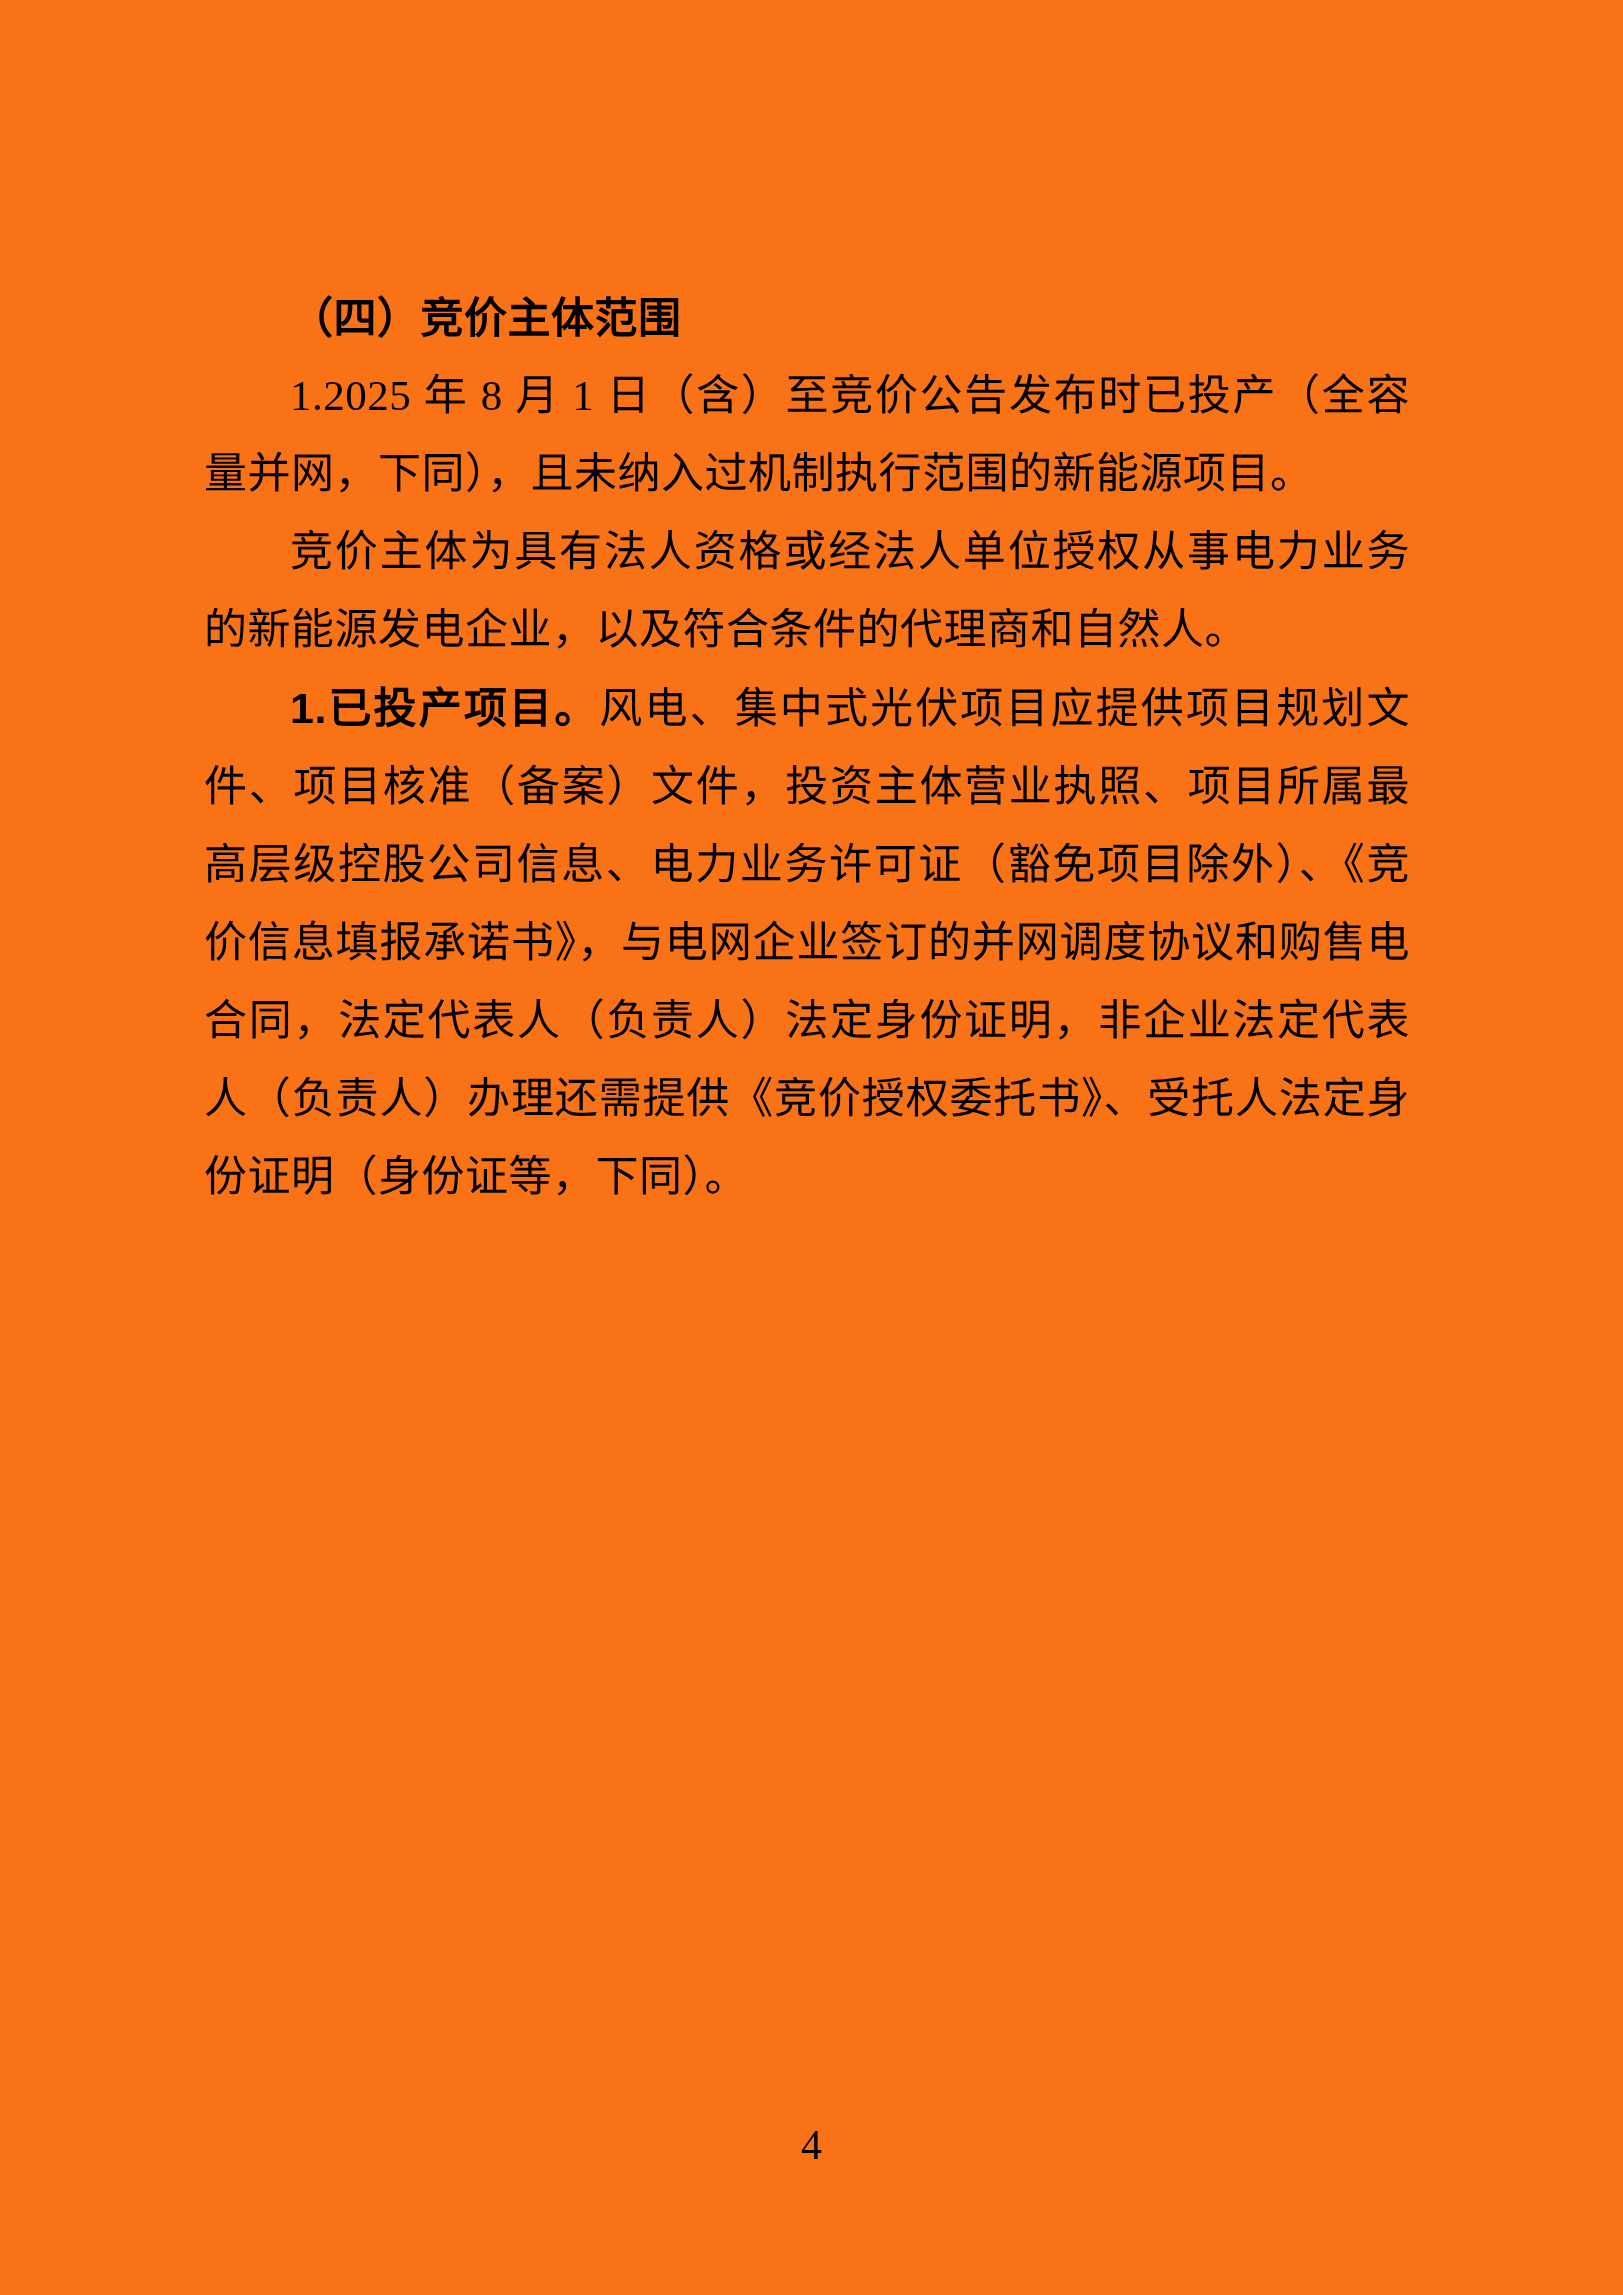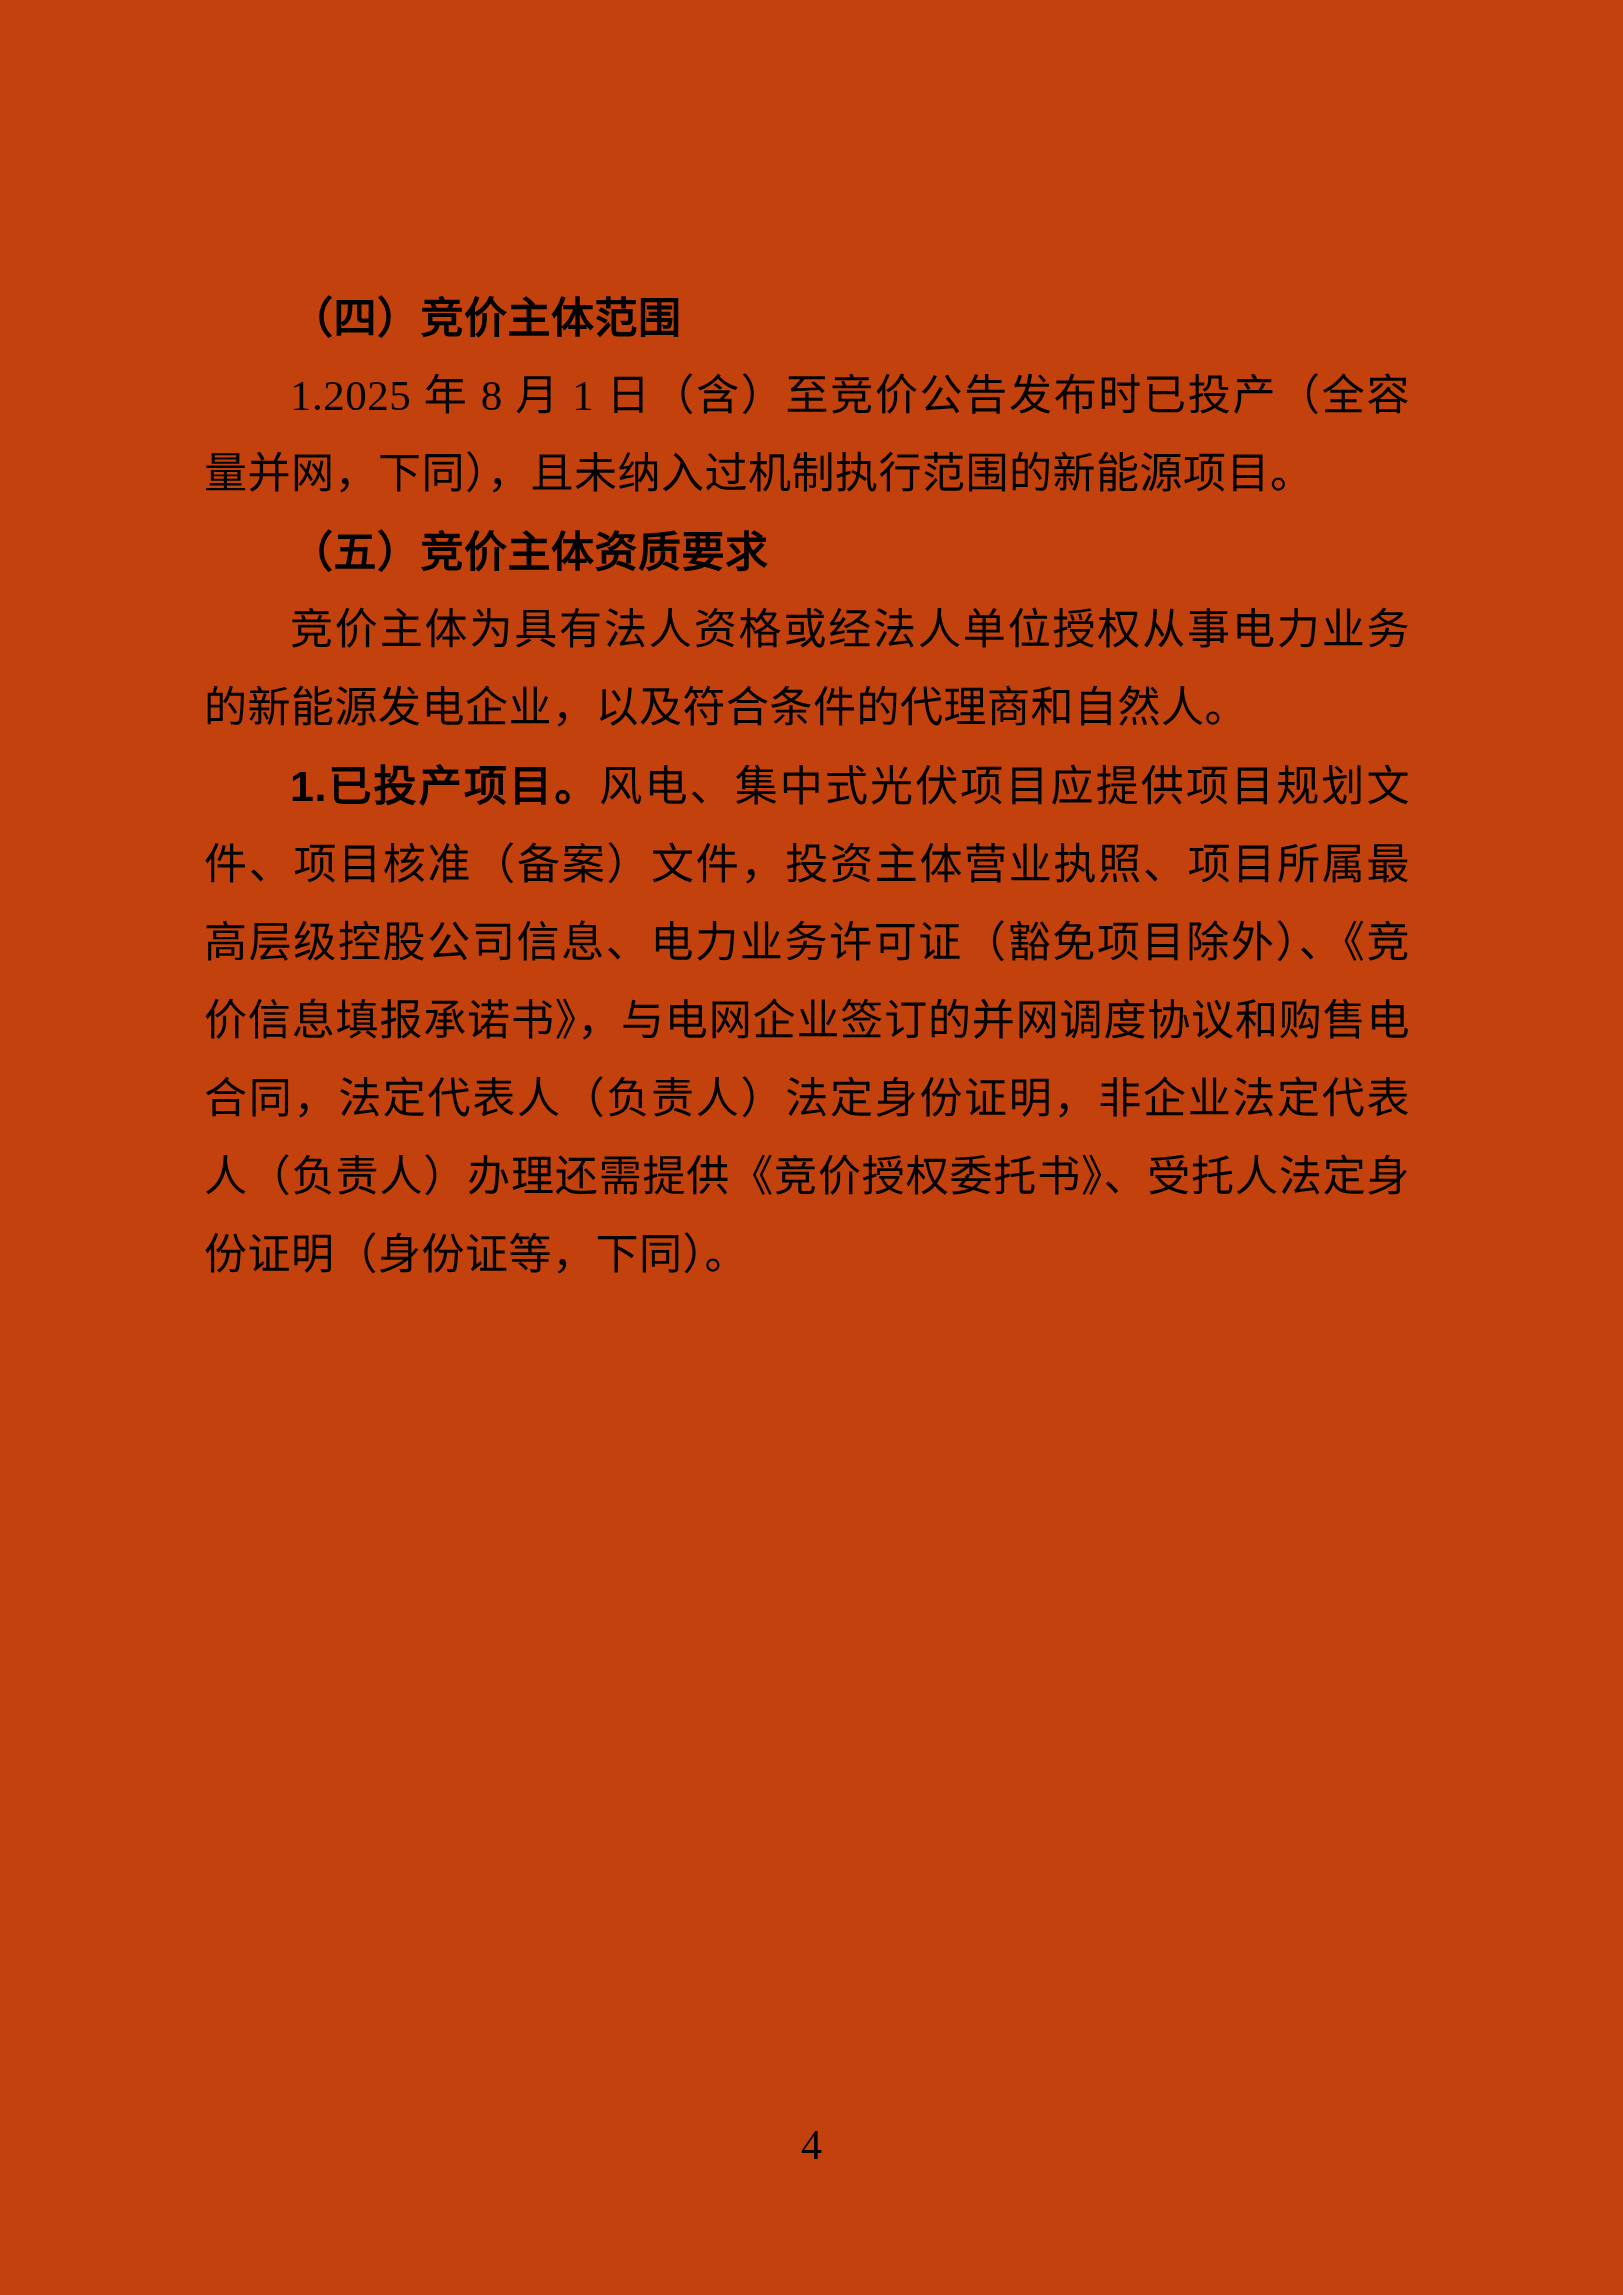--- a/index.html
+++ b/index.html
@@ -10,21 +10,21 @@
   body {
     width: 1623px;
     height: 2295px;
     position: relative;
     font-family: "Liberation Serif", "DejaVu Serif", serif;
     color: #000000;
   }
   .page {
     position: absolute;
     inset: 0;
-    background: #c2410c;
+    background: #f97316;
     overflow: hidden;
   }
   .doc-body {
     position: absolute;
     left: 204px;
     top: 279px;
     width: 1206px;
     font-size: 43px;
     line-height: 78px;
     text-align: justify;
@@ -54,19 +54,18 @@
     font-family: "Liberation Serif", "DejaVu Serif", serif;
   }
 </style>
 </head>
 <body>
 
 <div class="page">
   <main class="doc-body">
       <p class="heading"><span class="bold-run">（四）竞价主体范围</span></p>
       <p class="para"><span>1.2025 年 8 月 1 日（含）至竞价公告发布时已投产（全容量并网，下同），且未纳入过机制执行范围的新能源项目。</span></p>
-      <p class="heading"><span class="bold-run">（五）竞价主体资质要求</span></p>
       <p class="para"><span>竞价主体为具有法人资格或经法人单位授权从事电力业务的新能源发电企业，以及符合条件的代理商和自然人。</span></p>
       <p class="para"><span class="bold-run">1.已投产项目。</span><span>风电、集中式光伏项目应提供项目规划文件、项目核准（备案）文件，投资主体营业执照、项目所属最高层级控股公司信息、电力业务许可证（豁免项目除外）、《竞价信息填报承诺书》，与电网企业签订的并网调度协议和购售电合同，法定代表人（负责人）法定身份证明，非企业法定代表人（负责人）办理还需提供《竞价授权委托书》、受托人法定身份证明（身份证等，下同）。</span></p>
     </main>
   <footer class="page-number">4</footer>
 </div>
 
 
 </body></html>

